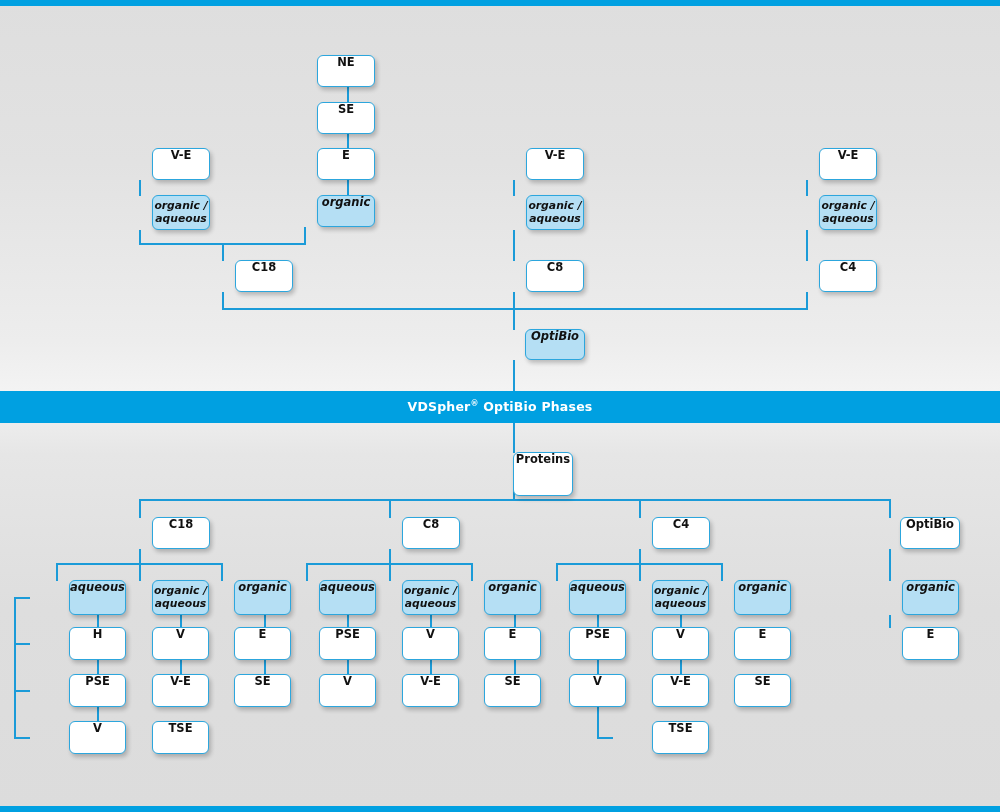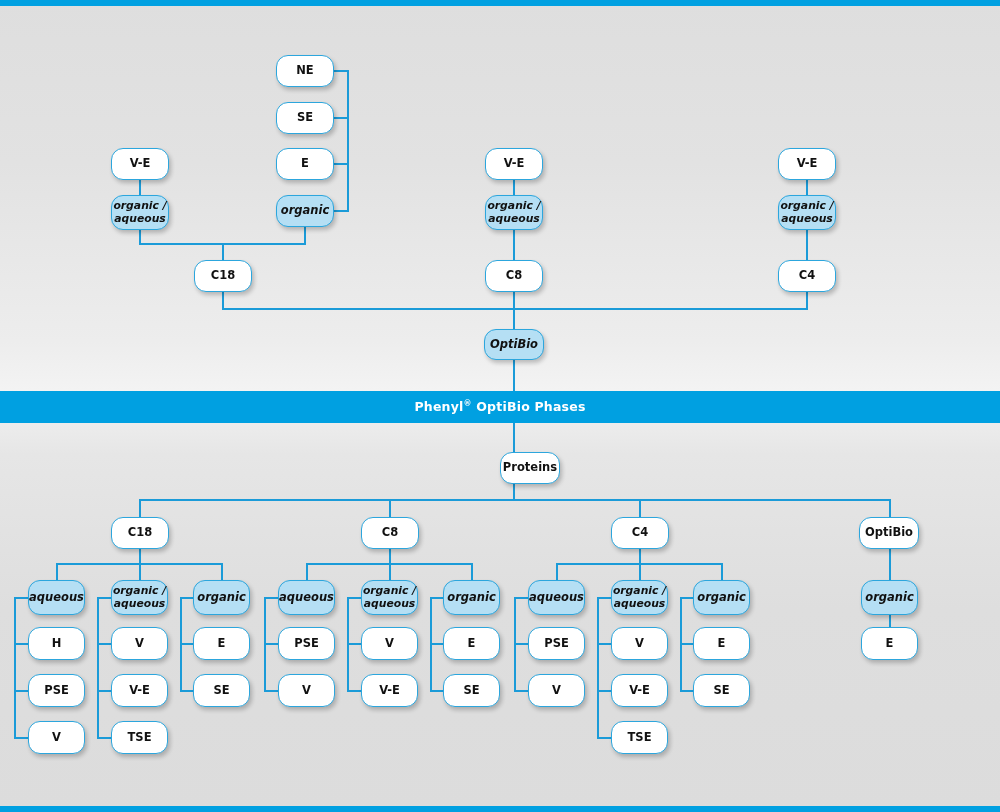--- a/index.html
+++ b/index.html
@@ -36,29 +36,30 @@
   
   .line{position:absolute;background:#1b9bd8;z-index:1;}
   .hline{height:2px;}
   .vline{width:2px;}
 
   
   .node{
     position:absolute;z-index:3;
     box-sizing:border-box;
     border:1.4px solid #2ca6dd;
-    border-radius:12px;
+    border-radius:6px;
     background:#ffffff;
-    display:flex;align-items:center;justify-content:center;
+    display:flex;justify-content:center;
     text-align:center;
     color:#111111;
     font-weight:bold;
     font-size:11.5px;
     line-height:1.15;
     box-shadow:2px 3px 4px rgba(0,0,0,0.22);
+    margin-left:41px;
   }
   .node.blue{
     background:#b5dff4;
     font-style:italic;
   }
   .node.two-line{font-size:10.8px;}
   .node span{display:block;pointer-events:none;}
 </style>
 </head>
 <body>
@@ -138,27 +139,27 @@
   <div class="line vline" style="left:513px;top:308px;height:22px;"></div>
 
   <div class="node blue" style="left:484px;top:329px;width:60px;height:31px;">
     <span>OptiBio</span>
   </div>
 
   <div class="line vline" style="left:513px;top:360px;height:33px;"></div>
 
   <div class="banner">
     <span class="banner-text">
-      <span>Phenyl</span><sup>®</sup><span> OptiBio Phases</span>
+      <span>VDSpher</span><sup>®</sup><span> OptiBio Phases</span>
     </span>
   </div>
 
   <div class="line vline" style="left:513px;top:423px;height:30px;"></div>
 
-  <div class="node" style="left:500px;top:452px;width:60px;height:32px;">
+  <div class="node" style="left:472px;top:452px;width:60px;height:44px;">
     <span>Proteins</span>
   </div>
 
   <div class="line vline" style="left:513px;top:484px;height:16px;"></div>
   <div class="line hline" style="left:139px;top:499px;width:751px;"></div>
   <div class="line vline" style="left:139px;top:499px;height:19px;"></div>
   <div class="line vline" style="left:389px;top:499px;height:19px;"></div>
   <div class="line vline" style="left:639px;top:499px;height:19px;"></div>
   <div class="line vline" style="left:889px;top:499px;height:19px;"></div>
 

